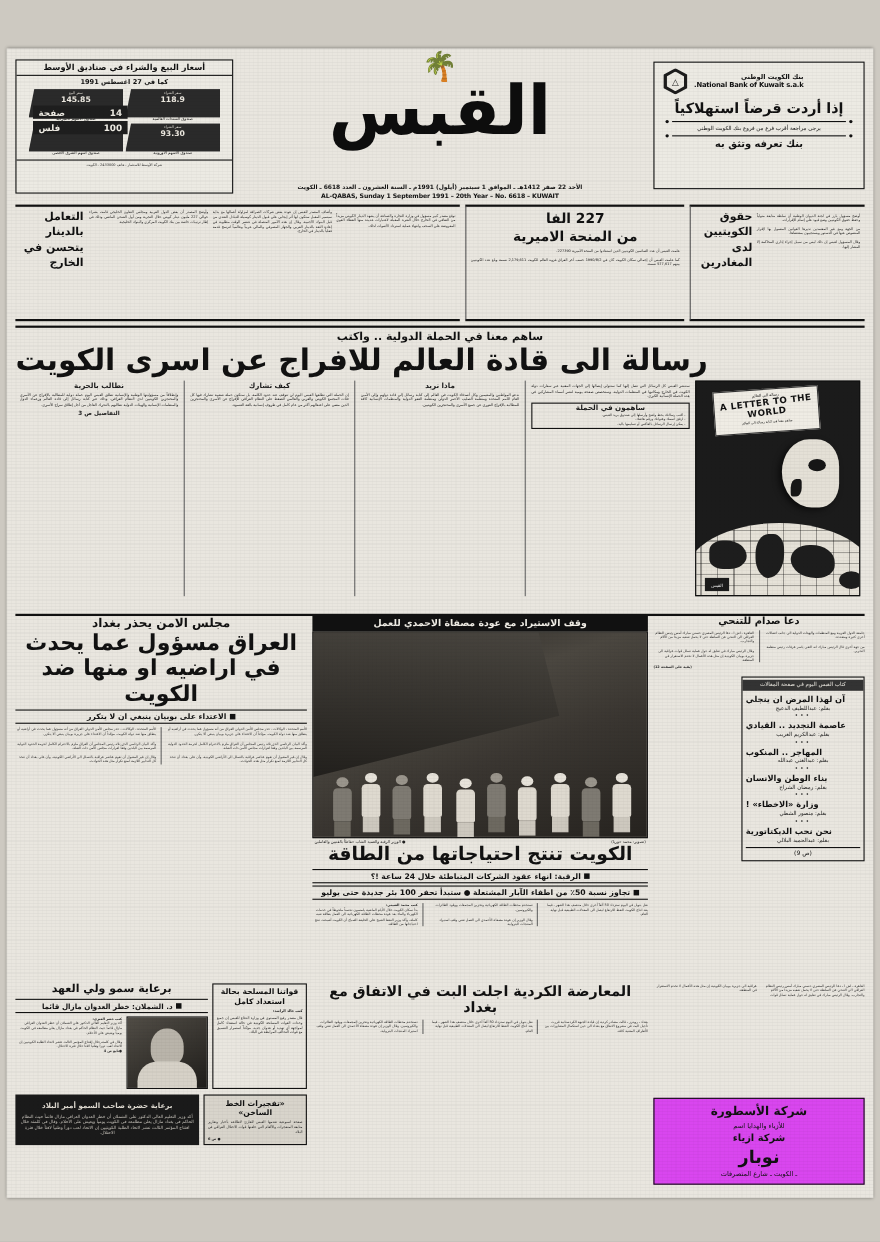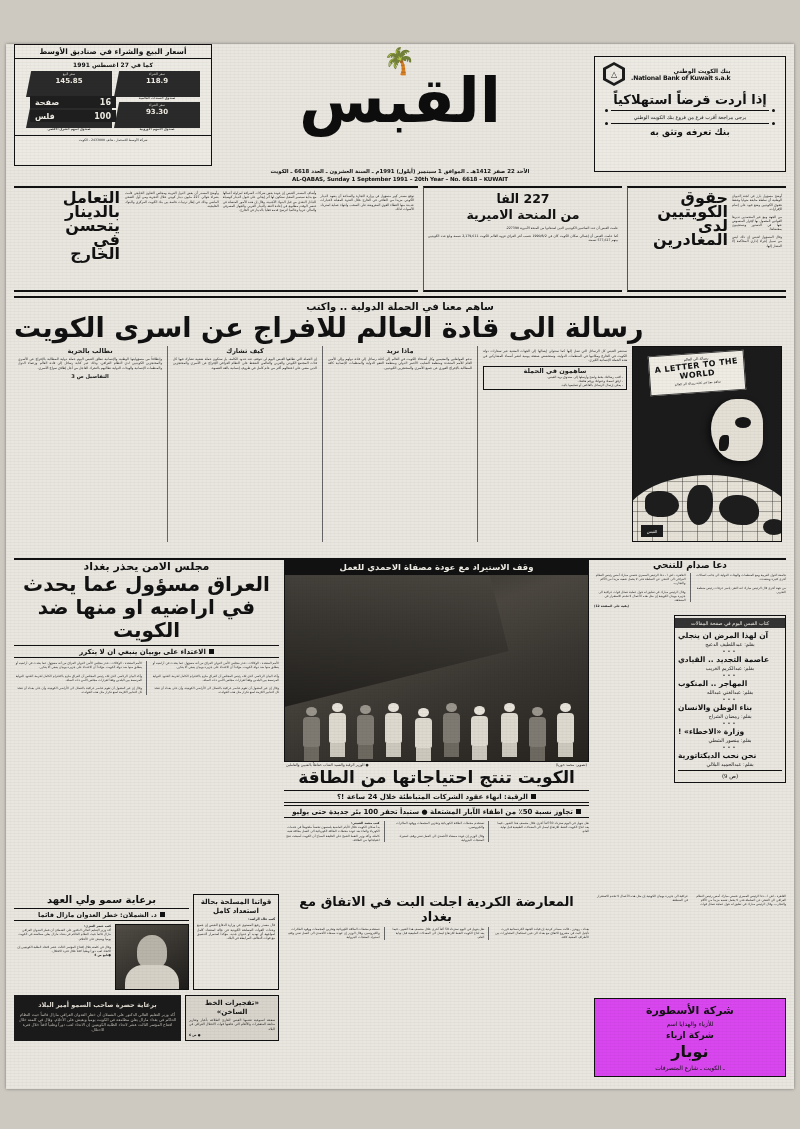--- a/index.html
+++ b/index.html
@@ -19,21 +19,21 @@
       repeating-linear-gradient(90deg,rgba(0,0,0,.02) 0 1px,rgba(255,255,255,0) 1px 4px);
     mix-blend-mode:multiply;opacity:.7;}
 
   
   .ar{direction:rtl;text-align:right;color:#111;}
   .tiny{font-size:3.1px;line-height:4.2px;color:#2b2b2b;letter-spacing:-.15px;}
 
   
   .masthead{position:absolute;left:0;right:0;top:0;height:140px;}
   .mh-box{position:absolute;border:1.4px solid #111;background:#eceae3;}
-  .ad-left{left:8px;top:0;width:196px;height:120px;padding:0;}
+  .ad-left{left:8px;top:10px;width:196px;height:120px;padding:0;}
   .ad-left .ttl{border-bottom:1px solid #111;padding:2px 3px;font-size:7.5px;font-weight:bold;text-align:center;}
   .ad-left .sub{font-size:6px;font-weight:bold;text-align:center;padding:2px 0 1px;}
   .fundgrid{display:flex;flex-wrap:wrap;gap:2px;padding:2px 4px;justify-content:center;}
   .fund{width:86px;height:26px;background:#2a2a2a;color:#f0ece3;position:relative;
         clip-path:polygon(6% 0,100% 0,100% 100%,0 100%);padding:1px 3px;box-sizing:border-box;}
   .fund .v{font-size:7px;font-weight:bold;text-align:center;line-height:10px;}
   .fund .k{font-size:3.2px;text-align:center;opacity:.9;}
   .fund-lbl{width:86px;font-size:3.6px;text-align:center;color:#111;margin-top:-1px;}
   .ad-left .foot{border-top:1px solid #111;margin-top:2px;padding:2px;font-size:3.2px;text-align:center;color:#333;}
 
@@ -69,21 +69,21 @@
   .dateline .ar-d{font-size:5.4px;font-weight:bold;color:#111;}
   .dateline .en-d{font-size:5.6px;font-weight:bold;color:#111;letter-spacing:-.1px;margin-top:1.5px;}
 
   
   .band{position:absolute;left:8px;right:8px;top:142px;height:106px;display:flex;gap:5px;}
   .bcol{border-top:2px solid #111;border-bottom:2px solid #111;padding:3px 4px;position:relative;}
   .bcol.c1{width:150px;flex:none;border-right:none;border-left:1px solid #555;}
   .bcol.c2{width:190px;flex:none;border-left:1px solid #555;}
   .bcol.c3{flex:1;}
   .bhead{font-size:12.5px;font-weight:bold;line-height:16px;letter-spacing:-.5px;}
-  .bhead.stack{font-size:16px;line-height:14px;margin-left:44px;}
+  .bhead.stack{font-size:10px;line-height:14px;}
   .btxt{font-size:3.2px;line-height:4.3px;text-align:justify;color:#222;}
   .twocol{column-count:2;column-gap:4px;}
   .threecol{column-count:3;column-gap:4px;}
 
   
   .lead{position:absolute;left:8px;right:8px;top:252px;height:260px;
         border-top:2.5px solid #111;border-bottom:2.5px solid #111;}
   .kicker{font-size:10px;font-weight:bold;text-align:center;padding:3px 0 0;letter-spacing:3px;}
   .bighead{font-size:27px;font-weight:bold;text-align:left;line-height:30px;letter-spacing:-1px;padding:1px 0 3px;}
   .leadbody{display:flex;gap:5px;padding:0 4px 4px;height:196px;}
@@ -215,21 +215,21 @@
       <div class="foot">شركة الأوسط للاستثمار ـ هاتف 2433000 ـ الكويت</div>
     </div>
 
     <div class="logo-wrap">
       <div class="palm">🌴</div>
       <div class="logo">القبس</div>
     </div>
 
     <div class="pricebox">
       <div class="row">
-        <span>16</span>
+        <span>14</span>
         <span>صفحة</span>
       </div>
       <div class="row">
         <span>100</span>
         <span>فلس</span>
       </div>
     </div>
 
     <div class="editor">
       <div class="row">رئيس التحرير</div>

